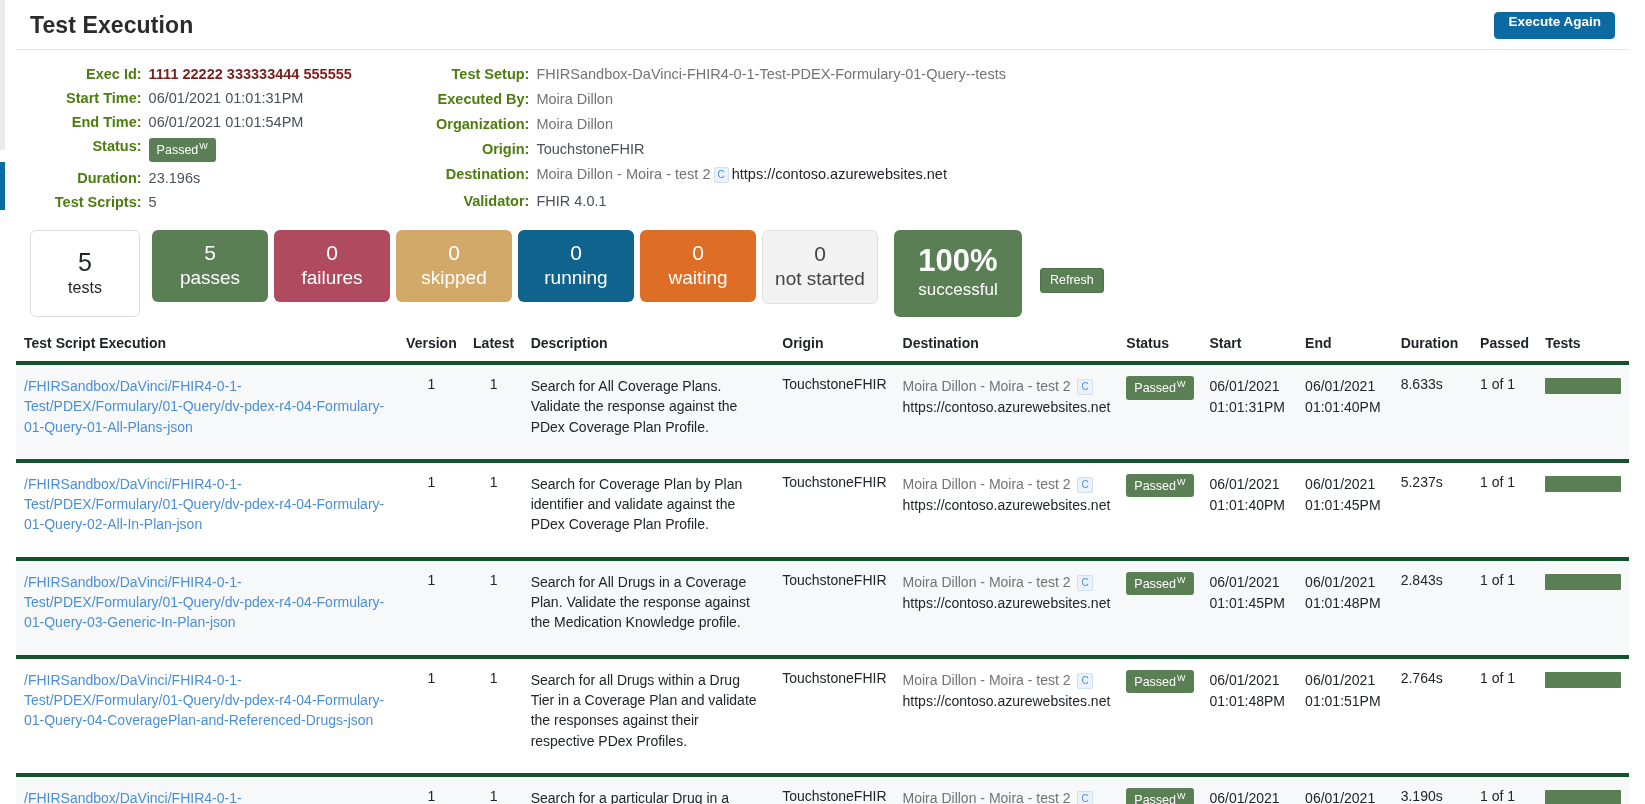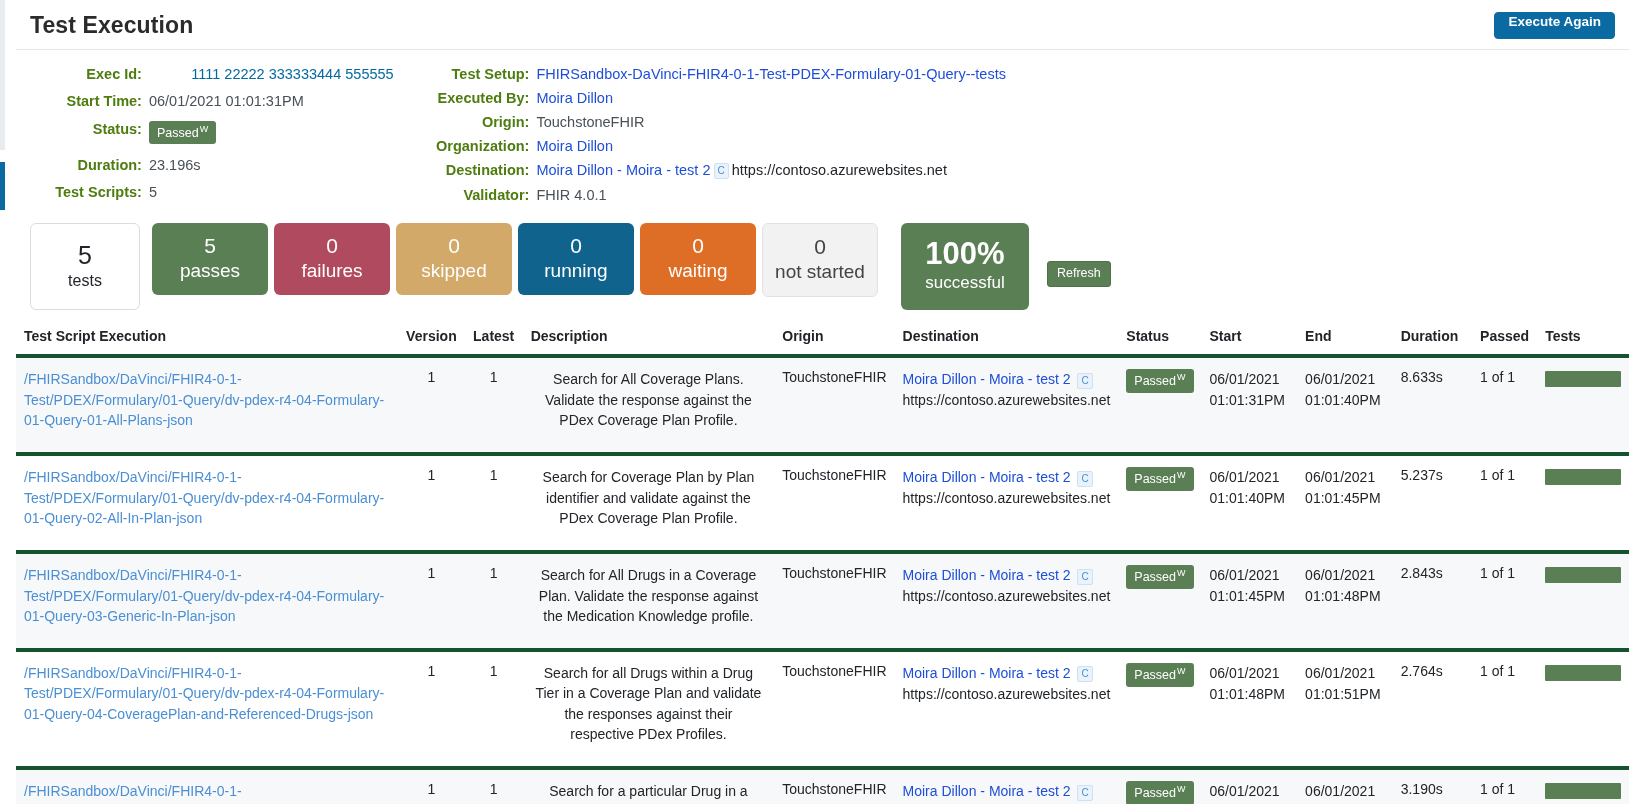--- a/index.html
+++ b/index.html
@@ -34,22 +34,22 @@
   
   .meta {
     display: flex; padding: 14px 0 2px 0;
   }
   .meta-col { display: table; }
   .meta-col-left { width: 420px; }
   .meta-row { display: table-row; }
   .meta-label, .meta-val { display: table-cell; padding: 2px 0 6px 0; font-size: 14.5px; vertical-align: top; }
   .meta-label { text-align: right; font-weight: bold; color: #4d7c0f; padding-right: 7px; white-space: nowrap; }
   .meta-val { color: #495057; }
-  .meta-val.bold { font-weight: normal; color: #0369a1; text-align: center; }
-  .link { color: #1d4ed8; text-decoration: none; cursor: pointer; }
+  .meta-val.bold { font-weight: bold; color: #7f1d1d; }
+  .link { color: #737373; text-decoration: none; cursor: pointer; }
   .badge-passed {
     display: inline-block; background: #5b7f55; color: #fff;
     border-radius: 3px; font-size: 12.5px; padding: 4px 8px 5px 8px; line-height: 1;
   }
   .badge-passed sup { font-size: 9px; vertical-align: super; margin-left: 1px; }
   .chip-c {
     display: inline-block; background: #eaf2fb; color: #4a8fd4; border: 1px solid #cfe0f3;
     font-size: 10px; line-height: 1; padding: 2px 3px; border-radius: 2px;
     vertical-align: middle; margin: 0 3px;
   }
@@ -69,21 +69,21 @@
   }
   .tile-tests .num { font-size: 25px; }
   .tile-tests .lab { font-size: 16px; }
   .tile-passes   { background: #5b7f55; }
   .tile-failures { background: #b04a5e; }
   .tile-skipped  { background: #d3a96a; }
   .tile-running  { background: #10638c; }
   .tile-waiting  { background: #de6e26; }
   .tile-notstarted { background: #f2f2f2; color: #444; border: 1px solid #e2e2e2; }
   .tile-success {
-    background: #5b7f55; width: 128px; padding: 12px 4px 16px 4px; margin-left: 17px;
+    background: #5b7f55; width: 128px; padding: 12px 4px 16px 4px; margin-left: 10px;
   }
   .tile-success .num { font-size: 31px; font-weight: bold; line-height: 1.2; }
   .tile-success .lab { font-size: 17px; }
   .btn-refresh {
     background: #5b7f55; color: #fff; border: 1px solid #4f7049; border-radius: 3px;
     font-size: 12.5px; padding: 5px 9px 6px 9px; cursor: pointer; margin: 38px 0 0 12px; line-height: 1;
   }
 
   
   table.exec { width: 100%; border-collapse: collapse; margin-top: 12px; }
@@ -91,21 +91,21 @@
     font-size: 14px; font-weight: bold; text-align: left; color: #212529;
     padding: 6px 8px 10px 8px; border-bottom: 2px solid #22c55e; white-space: nowrap;
   }
   table.exec td {
     font-size: 14px; color: #212529; vertical-align: top;
     padding: 11px 8px 22px 8px; border-top: 4px solid #14532d;
   }
   table.exec tr.odd td { background: #f7f8f9; }
   .c-script { width: 400px; }
   .c-version, .c-latest { width: 58px; text-align: center !important; }
-  .c-desc { width: 268px; text-align: center; }
+  .c-desc { width: 268px; }
   .c-origin { width: 112px; }
   .c-dest { width: 182px; }
   .c-status { width: 82px; }
   .c-start, .c-end { width: 96px; }
   .c-duration { width: 80px; }
   .c-passed { width: 64px; }
   .c-tests { width: 96px; }
   td.num-cell { text-align: center; }
   .script-link { color: #4a8fd4; text-decoration: none; cursor: pointer; line-height: 1.45; display: block; }
   .desc-text { line-height: 1.45; }
@@ -132,20 +132,24 @@
     <div class="meta-col meta-col-left">
       <div class="meta-row">
         <div class="meta-label">Exec Id:</div>
         <div class="meta-val bold">1111 22222 333333444 555555</div>
       </div>
       <div class="meta-row">
         <div class="meta-label">Start Time:</div>
         <div class="meta-val">06/01/2021 01:01:31PM</div>
       </div>
       <div class="meta-row">
+        <div class="meta-label">End Time:</div>
+        <div class="meta-val">06/01/2021 01:01:54PM</div>
+      </div>
+      <div class="meta-row">
         <div class="meta-label">Status:</div>
         <div class="meta-val">
           <span class="badge-passed"><span>Passed</span><sup>W</sup></span>
         </div>
       </div>
       <div class="meta-row">
         <div class="meta-label">Duration:</div>
         <div class="meta-val">23.196s</div>
       </div>
       <div class="meta-row">
@@ -161,28 +165,28 @@
           <a class="link">FHIRSandbox-DaVinci-FHIR4-0-1-Test-PDEX-Formulary-01-Query--tests</a>
         </div>
       </div>
       <div class="meta-row">
         <div class="meta-label">Executed By:</div>
         <div class="meta-val">
           <a class="link">Moira Dillon</a>
         </div>
       </div>
       <div class="meta-row">
+        <div class="meta-label">Organization:</div>
+        <div class="meta-val">
+          <a class="link">Moira Dillon</a>
+        </div>
+      </div>
+      <div class="meta-row">
         <div class="meta-label">Origin:</div>
         <div class="meta-val">TouchstoneFHIR</div>
-      </div>
-      <div class="meta-row">
-        <div class="meta-label">Organization:</div>
-        <div class="meta-val">
-          <a class="link">Moira Dillon</a>
-        </div>
       </div>
       <div class="meta-row">
         <div class="meta-label">Destination:</div>
         <div class="meta-val">
           <a class="link">Moira Dillon - Moira - test 2</a><span class="chip-c">C</span><span class="dest-url">https://contoso.azurewebsites.net</span>
         </div>
       </div>
       <div class="meta-row">
         <div class="meta-label">Validator:</div>
         <div class="meta-val">FHIR 4.0.1</div>

